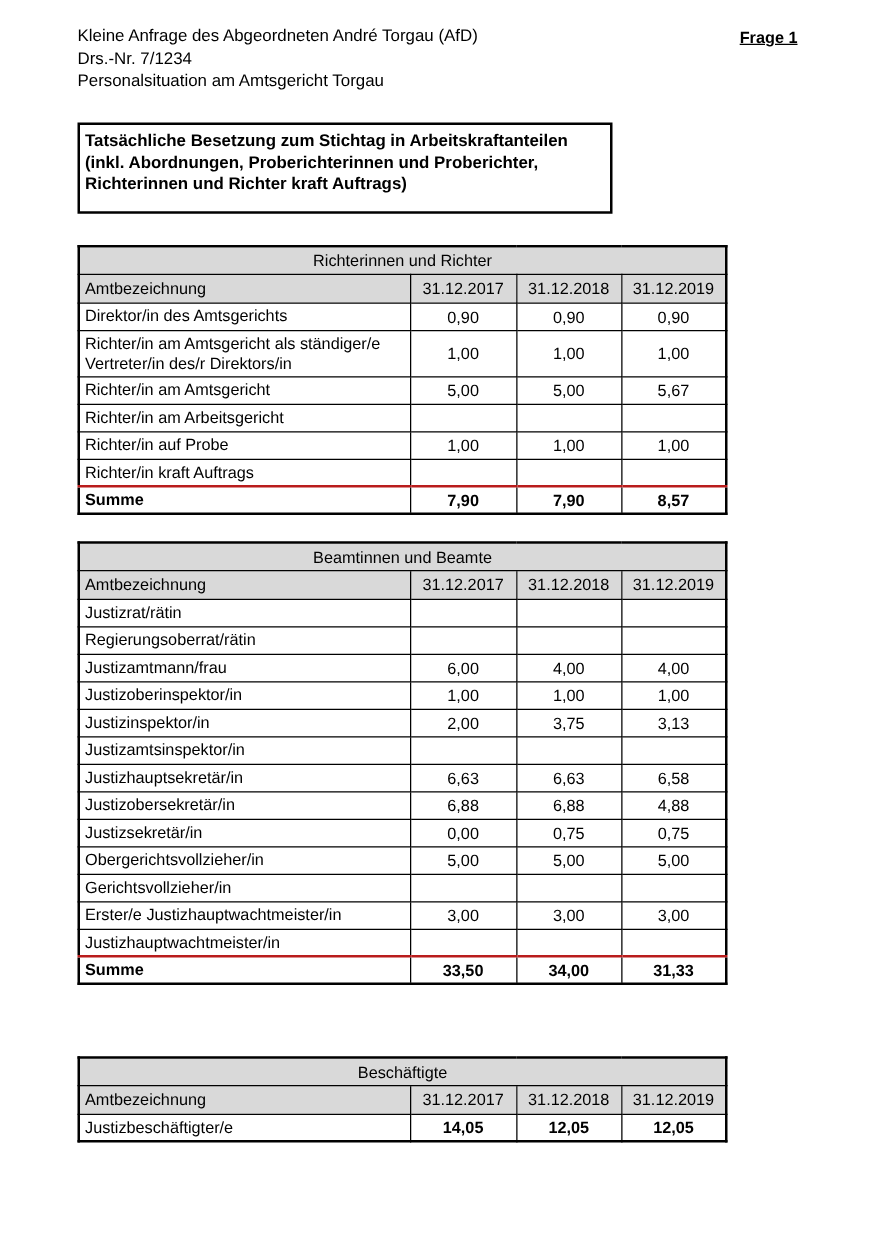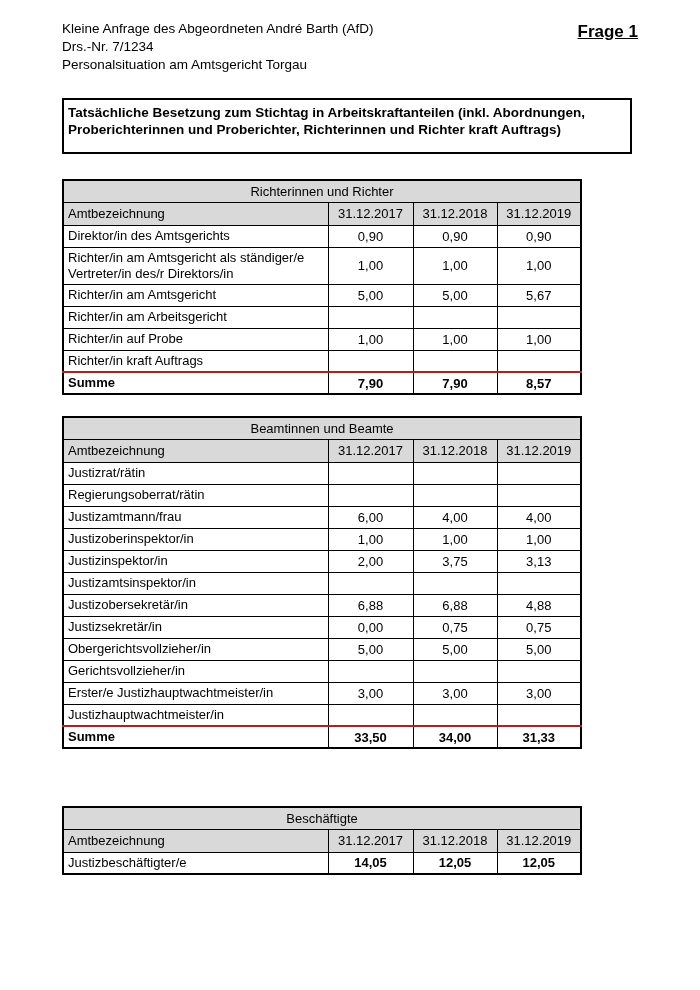--- a/index.html
+++ b/index.html
@@ -15,27 +15,27 @@
     padding: 20px 62px 0 62px;
   }
   .doc-header { position: relative; }
   .doc-header .hline {
     font-size: 13.5px;
     line-height: 18px;
   }
   .page-label {
     position: absolute;
     top: 2px; right: 0;
-    font-size: 17px;
+    font-size: 13px;
     font-weight: bold;
     text-decoration: underline;
   }
   .intro-box {
     margin-top: 24px;
-    width: 570px;
+    width: 428px;
     border: 2px solid #000;
     padding: 4px 5px 14px 4px;
     font-size: 13.5px;
     font-weight: bold;
     line-height: 17px;
   }
   .tables-area { margin-top: 25px; }
   table.doc-table {
     width: 518px;
     border-collapse: collapse;
@@ -80,21 +80,21 @@
   .table-gap-1 { margin-top: 0; }
   .table-gap-2 { margin-top: 21px; }
   .table-gap-3 { margin-top: 57px; padding-left: 28px; }
 </style>
 </head>
 <body>
 
 <div class="page">
 
   <div class="doc-header">
-    <div class="hline">Kleine Anfrage des Abgeordneten André Barth (AfD)</div>
+    <div class="hline">Kleine Anfrage des Abgeordneten André Torgau (AfD)</div>
     <div class="hline">Drs.-Nr. 7/1234</div>
     <div class="hline">Personalsituation am Amtsgericht Torgau</div>
     <div class="page-label">Frage 1</div>
   </div>
 
   <div class="intro-box">Tatsächliche Besetzung zum Stichtag in Arbeitskraftanteilen (inkl. Abordnungen, Proberichterinnen und Proberichter, Richterinnen und Richter kraft Auftrags)</div>
 
   <div class="tables-area">
       <table class="doc-table table-gap-1">
         <colgroup>
@@ -204,20 +204,26 @@
             <td class="row-value">3,75</td>
             <td class="row-value">3,13</td>
           </tr>
           <tr>
             <td class="row-label">Justizamtsinspektor/in</td>
             <td class="row-value"></td>
             <td class="row-value"></td>
             <td class="row-value"></td>
           </tr>
           <tr>
+            <td class="row-label">Justizhauptsekretär/in</td>
+            <td class="row-value">6,63</td>
+            <td class="row-value">6,63</td>
+            <td class="row-value">6,58</td>
+          </tr>
+          <tr>
             <td class="row-label">Justizobersekretär/in</td>
             <td class="row-value">6,88</td>
             <td class="row-value">6,88</td>
             <td class="row-value">4,88</td>
           </tr>
           <tr>
             <td class="row-label">Justizsekretär/in</td>
             <td class="row-value">0,00</td>
             <td class="row-value">0,75</td>
             <td class="row-value">0,75</td>

